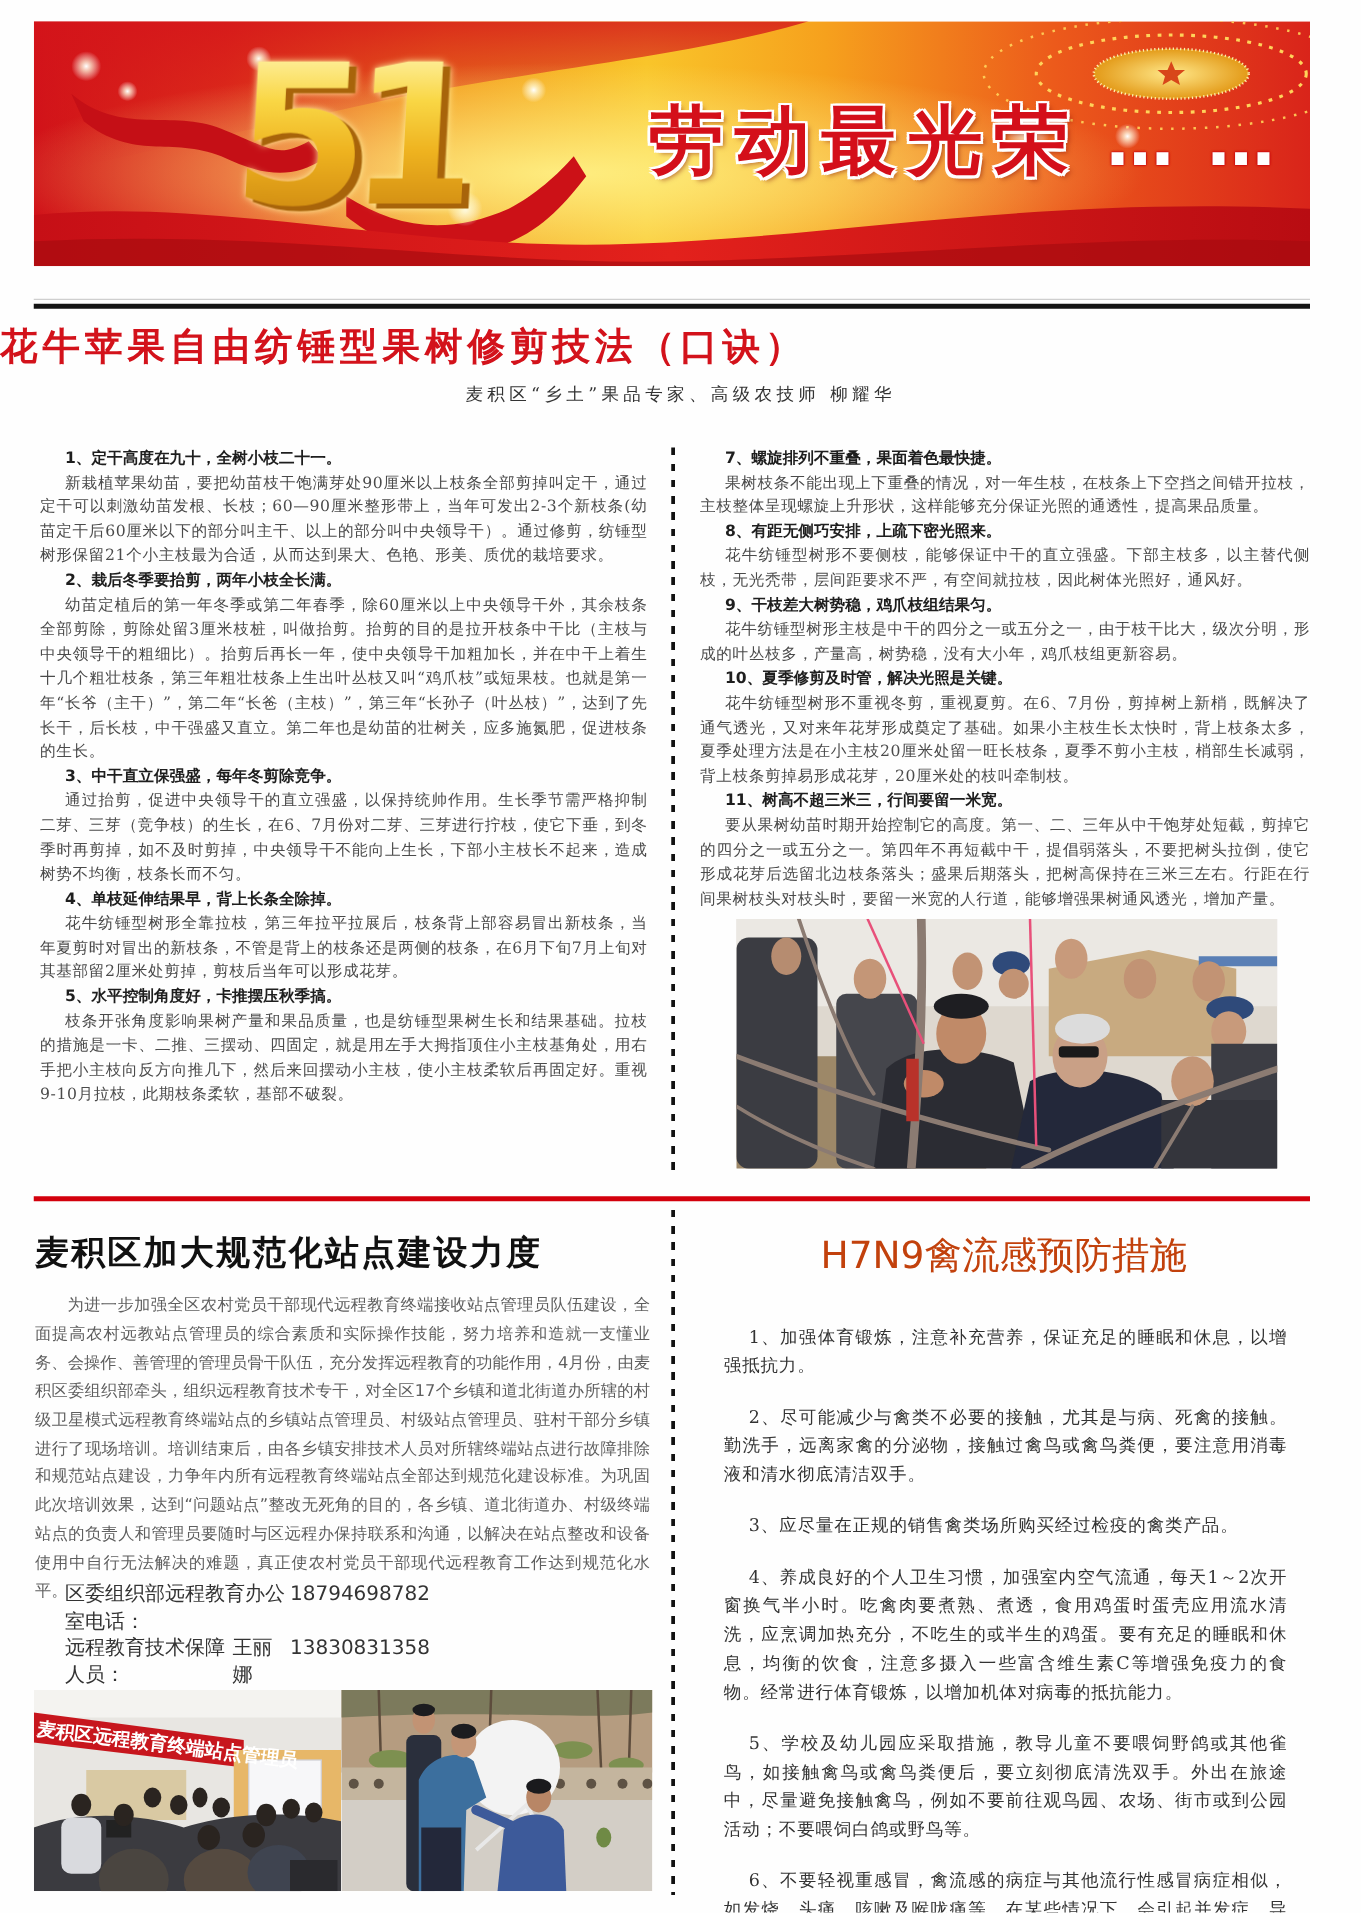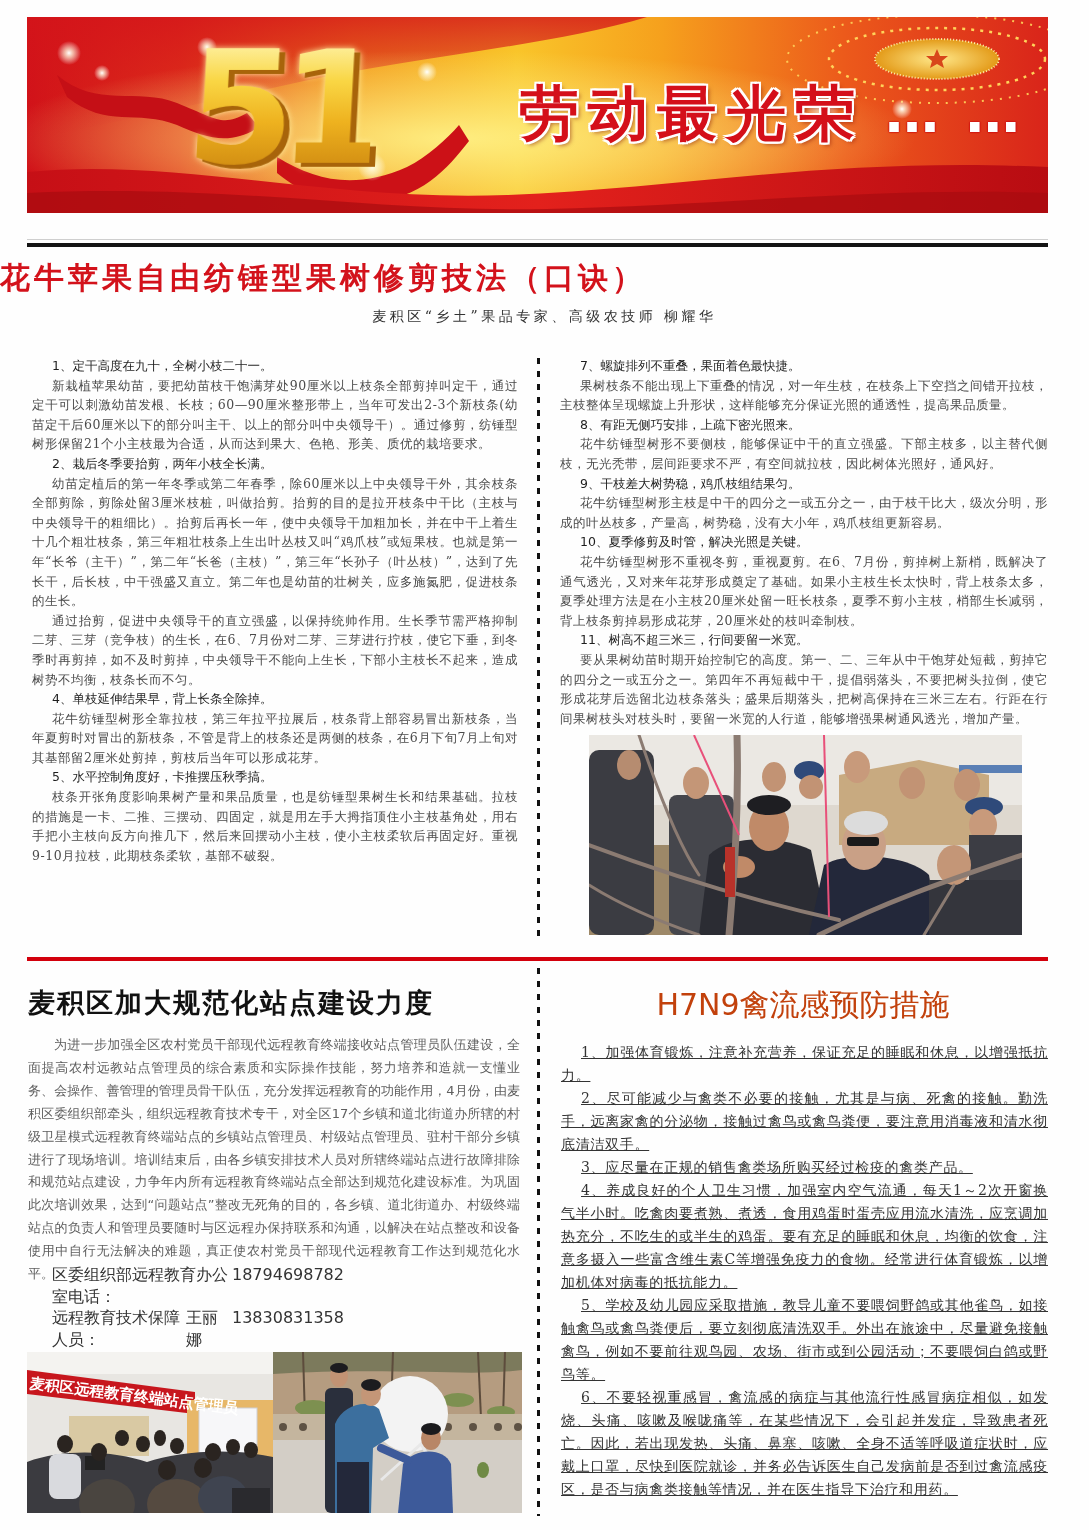--- a/index.html
+++ b/index.html
@@ -56,21 +56,21 @@
   }
   .pruning-byline {
     left:0; top:303px; width:1089px; text-align:center;
     font-size:14px; line-height:26px; letter-spacing:3.5px; color:#333;
   }
   .col { top:356px; font-size:12.5px; line-height:19.6px; }
   .col-left  { left:32px;  width:486px; }
   .col-right { left:560px; width:488px; }
   .sec-h {
     margin:0; padding-left:20px;
-    font-family:"DejaVu Sans", sans-serif; font-weight:normal;
+    font-family:"DejaVu Sans", sans-serif; font-weight:bold;
     font-size:12.5px; color:#1e1e1e;
   }
   .sec-p {
     margin:0; text-indent:20px; text-align:justify;
     letter-spacing:0.5px; color:#4a4a4a;
   }
   .photo-pruning { left:589px; top:735px; width:433px; height:200px; overflow:hidden; }
 
   
   .station-title {
@@ -99,21 +99,21 @@
 
   
   .h7n9-title {
     left:548px; top:985px; width:510px; text-align:center;
     font-family:"DejaVu Sans", sans-serif; font-size:30px; line-height:40px; color:#c2410c;
   }
   .h7n9-body {
     left:561px; top:1041px; width:487px;
     font-size:14px; line-height:23px; letter-spacing:0.7px; color:#333;
   }
-  .h7n9-body p { margin:0; text-indent:20px; text-align:justify;text-decoration:underline; }
+  .h7n9-body p { margin:18px; text-indent:20px; text-align:justify; }
 </style>
 </head>
 <body>
 
 <div class="abs banner">
   <svg width="1021" height="196" viewBox="0 0 1021 196">
     <defs>
       <linearGradient id="bgGrad" x1="0" y1="0" x2="1" y2="0">
         <stop offset="0" stop-color="#d01219"></stop>
         <stop offset="0.15" stop-color="#e0361b"></stop>
@@ -184,20 +184,21 @@
 <div class="abs col col-left">
   <div>
     <p class="sec-h">1、定干高度在九十，全树小枝二十一。</p>
     <p class="sec-p">新栽植苹果幼苗，要把幼苗枝干饱满芽处90厘米以上枝条全部剪掉叫定干，通过定干可以刺激幼苗发根、长枝；60—90厘米整形带上，当年可发出2-3个新枝条(幼苗定干后60厘米以下的部分叫主干、以上的部分叫中央领导干）。通过修剪，纺锤型树形保留21个小主枝最为合适，从而达到果大、色艳、形美、质优的栽培要求。</p>
   </div>
   <div>
     <p class="sec-h">2、栽后冬季要抬剪，两年小枝全长满。</p>
     <p class="sec-p">幼苗定植后的第一年冬季或第二年春季，除60厘米以上中央领导干外，其余枝条全部剪除，剪除处留3厘米枝桩，叫做抬剪。抬剪的目的是拉开枝条中干比（主枝与中央领导干的粗细比）。抬剪后再长一年，使中央领导干加粗加长，并在中干上着生十几个粗壮枝条，第三年粗壮枝条上生出叶丛枝又叫“鸡爪枝”或短果枝。也就是第一年“长爷（主干）”，第二年“长爸（主枝）”，第三年“长孙子（叶丛枝）”，达到了先长干，后长枝，中干强盛又直立。第二年也是幼苗的壮树关，应多施氮肥，促进枝条的生长。</p>
   </div>
   <div>
+    <p class="sec-h">3、中干直立保强盛，每年冬剪除竞争。</p>
     <p class="sec-p">通过抬剪，促进中央领导干的直立强盛，以保持统帅作用。生长季节需严格抑制二芽、三芽（竞争枝）的生长，在6、7月份对二芽、三芽进行拧枝，使它下垂，到冬季时再剪掉，如不及时剪掉，中央领导干不能向上生长，下部小主枝长不起来，造成树势不均衡，枝条长而不匀。</p>
   </div>
   <div>
     <p class="sec-h">4、单枝延伸结果早，背上长条全除掉。</p>
     <p class="sec-p">花牛纺锤型树形全靠拉枝，第三年拉平拉展后，枝条背上部容易冒出新枝条，当年夏剪时对冒出的新枝条，不管是背上的枝条还是两侧的枝条，在6月下旬7月上旬对其基部留2厘米处剪掉，剪枝后当年可以形成花芽。</p>
   </div>
   <div>
     <p class="sec-h">5、水平控制角度好，卡推摆压秋季搞。</p>
     <p class="sec-p">枝条开张角度影响果树产量和果品质量，也是纺锤型果树生长和结果基础。拉枝的措施是一卡、二推、三摆动、四固定，就是用左手大拇指顶住小主枝基角处，用右手把小主枝向反方向推几下，然后来回摆动小主枝，使小主枝柔软后再固定好。重视9-10月拉枝，此期枝条柔软，基部不破裂。</p>
   </div>

